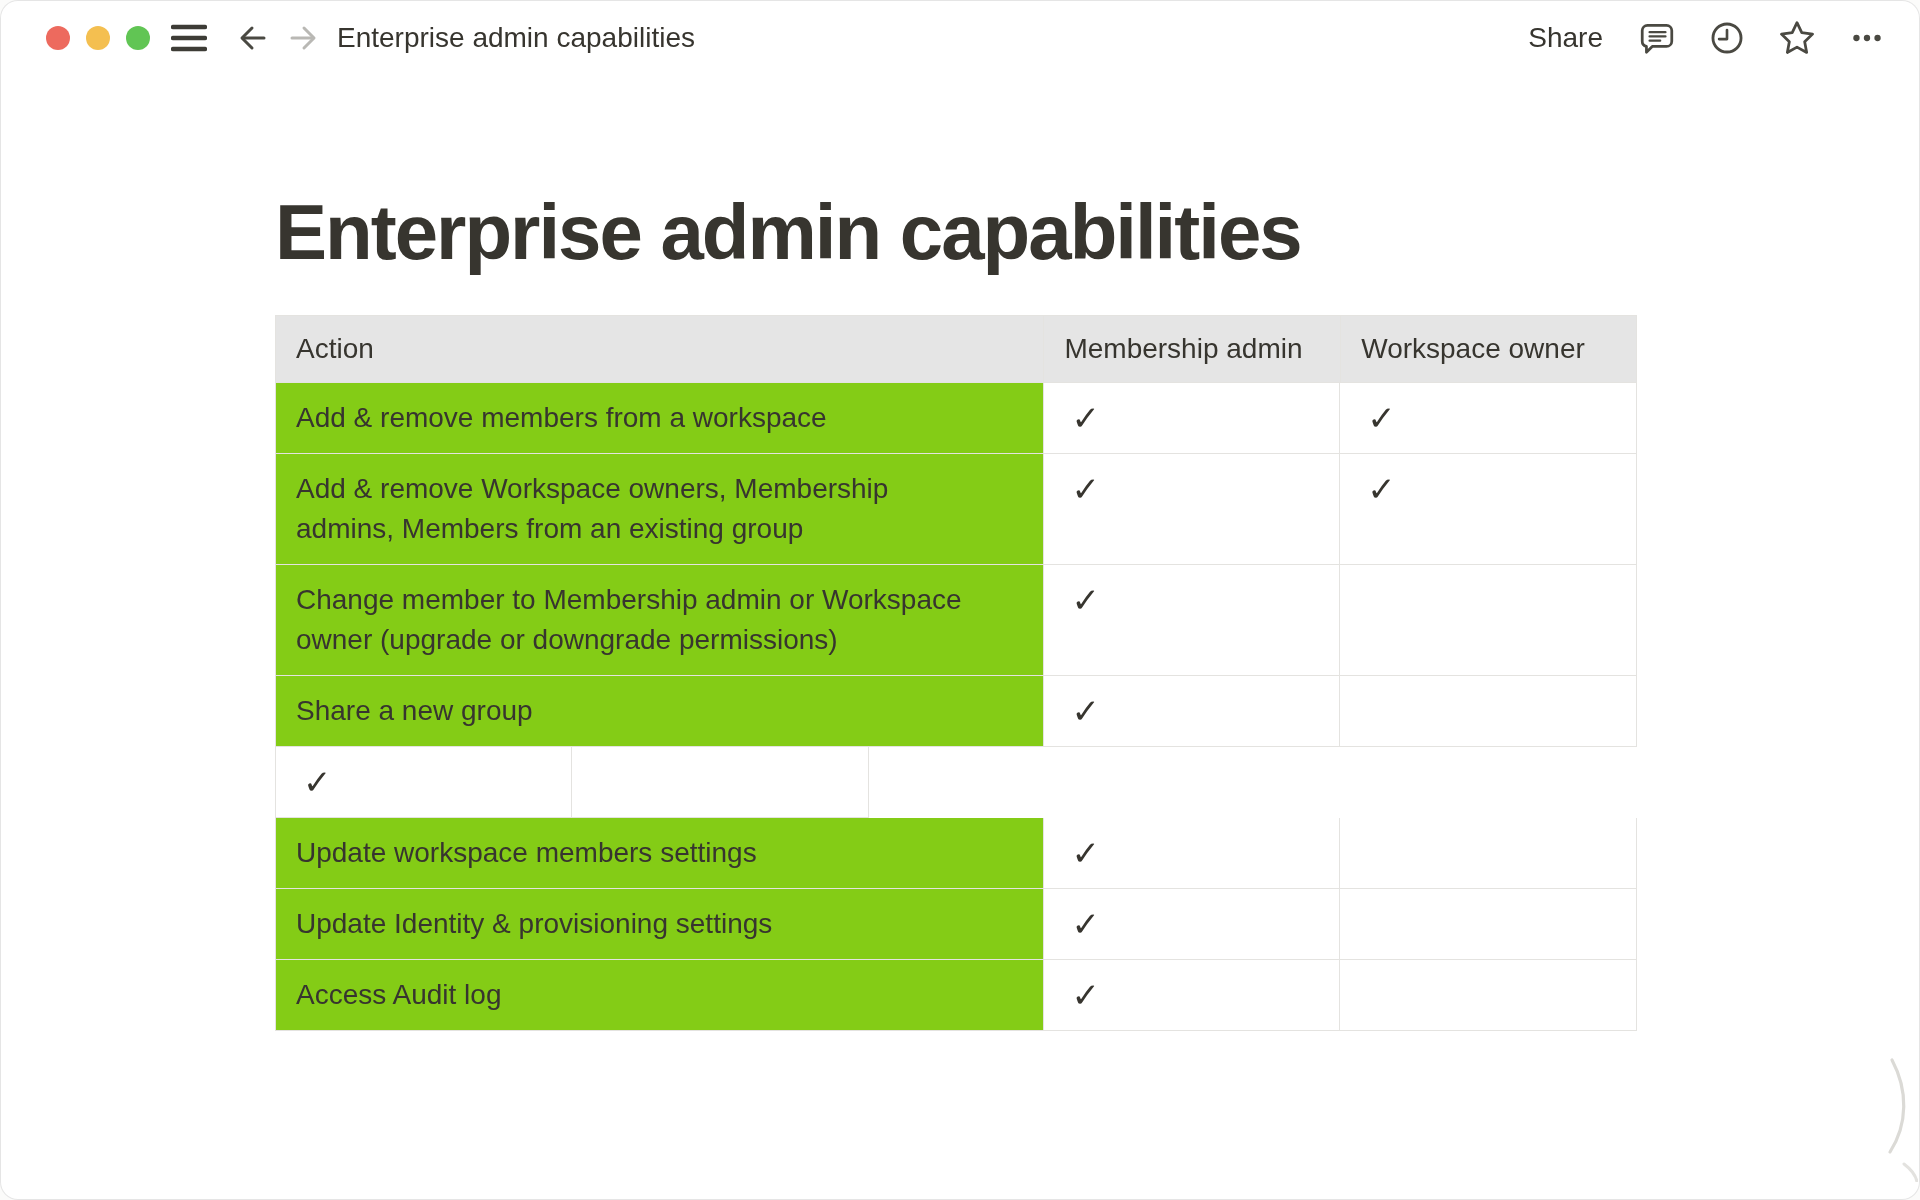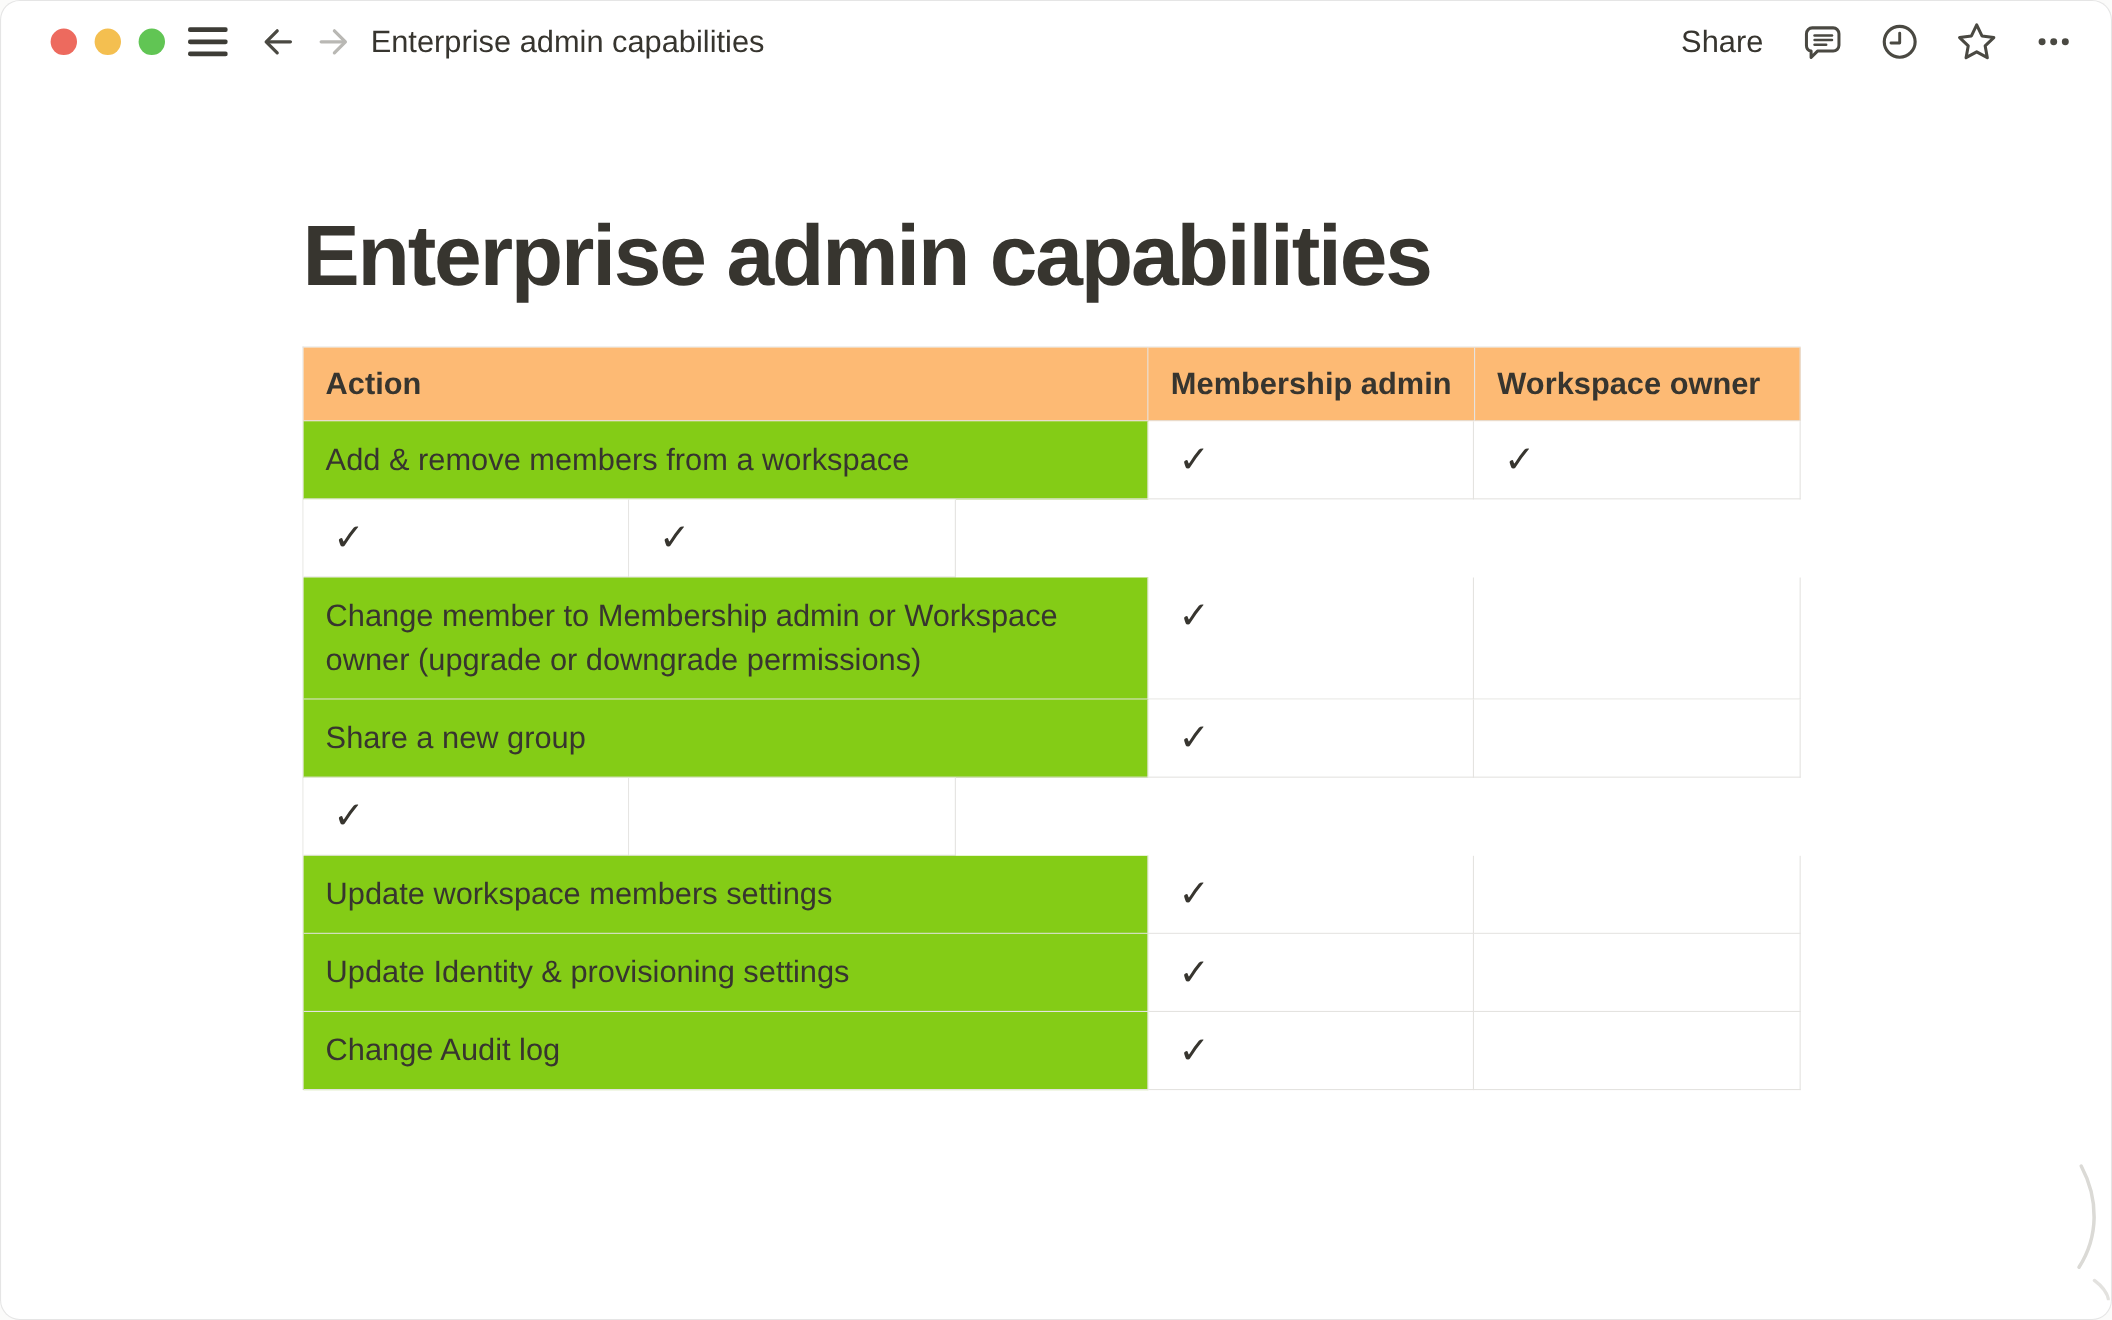--- a/index.html
+++ b/index.html
@@ -85,23 +85,23 @@
     padding:15px 20px;
     font-size:28px;
     line-height:40px;
     color:#37352f;
     cursor:text;
   }
   .col-action{width:769px;background:#84cc16;white-space:pre-line;}
   .col-owner{width:296px;background:#ffffff;}
   .col-admin{width:297px;background:#ffffff;}
   .thead .cell{
-    background:#fdba74;
+    background:#e5e5e5;
     padding:13px 20px;
-    font-weight:700;
+    font-weight:400;
   }
   .checkcell{
     font-size:34px;
     line-height:40px;
     padding-left:27px;
     font-weight:500;
   }
 
   
   .corner-curve{
@@ -203,20 +203,22 @@
         <div class="cell col-owner">Workspace owner</div>
       </div>
 
       <div class="trow">
         <div class="cell col-action">Add &amp; remove members from a workspace</div>
         <div class="cell col-owner checkcell">✓</div>
         <div class="cell col-admin checkcell">✓</div>
       </div>
 
       <div class="trow">
+        <div class="cell col-action">Add &amp; remove Workspace owners, Membership
+admins, Members from an existing group</div>
         <div class="cell col-owner checkcell">✓</div>
         <div class="cell col-admin checkcell">✓</div>
       </div>
 
       <div class="trow">
         <div class="cell col-action">Change member to Membership admin or Workspace
 owner (upgrade or downgrade permissions)</div>
         <div class="cell col-owner checkcell">✓</div>
         <div class="cell col-admin checkcell"></div>
       </div>
@@ -238,21 +240,21 @@
         <div class="cell col-admin checkcell"></div>
       </div>
 
       <div class="trow">
         <div class="cell col-action">Update Identity &amp; provisioning settings</div>
         <div class="cell col-owner checkcell">✓</div>
         <div class="cell col-admin checkcell"></div>
       </div>
 
       <div class="trow">
-        <div class="cell col-action">Change Audit log</div>
+        <div class="cell col-action">Access Audit log</div>
         <div class="cell col-owner checkcell">✓</div>
         <div class="cell col-admin checkcell"></div>
       </div>
 
     </div>
   </main>
 
   <svg class="corner-curve" width="40" height="130" viewBox="0 0 40 130">
     <path d="M14 8 C 30 38, 30 72, 12 100" fill="none" stroke="#dbdad6" stroke-width="3.2" stroke-linecap="round"></path>
     <path d="M26 112 C 34 118, 38 124, 39 130" fill="none" stroke="#e3e2df" stroke-width="3" stroke-linecap="round"></path>

